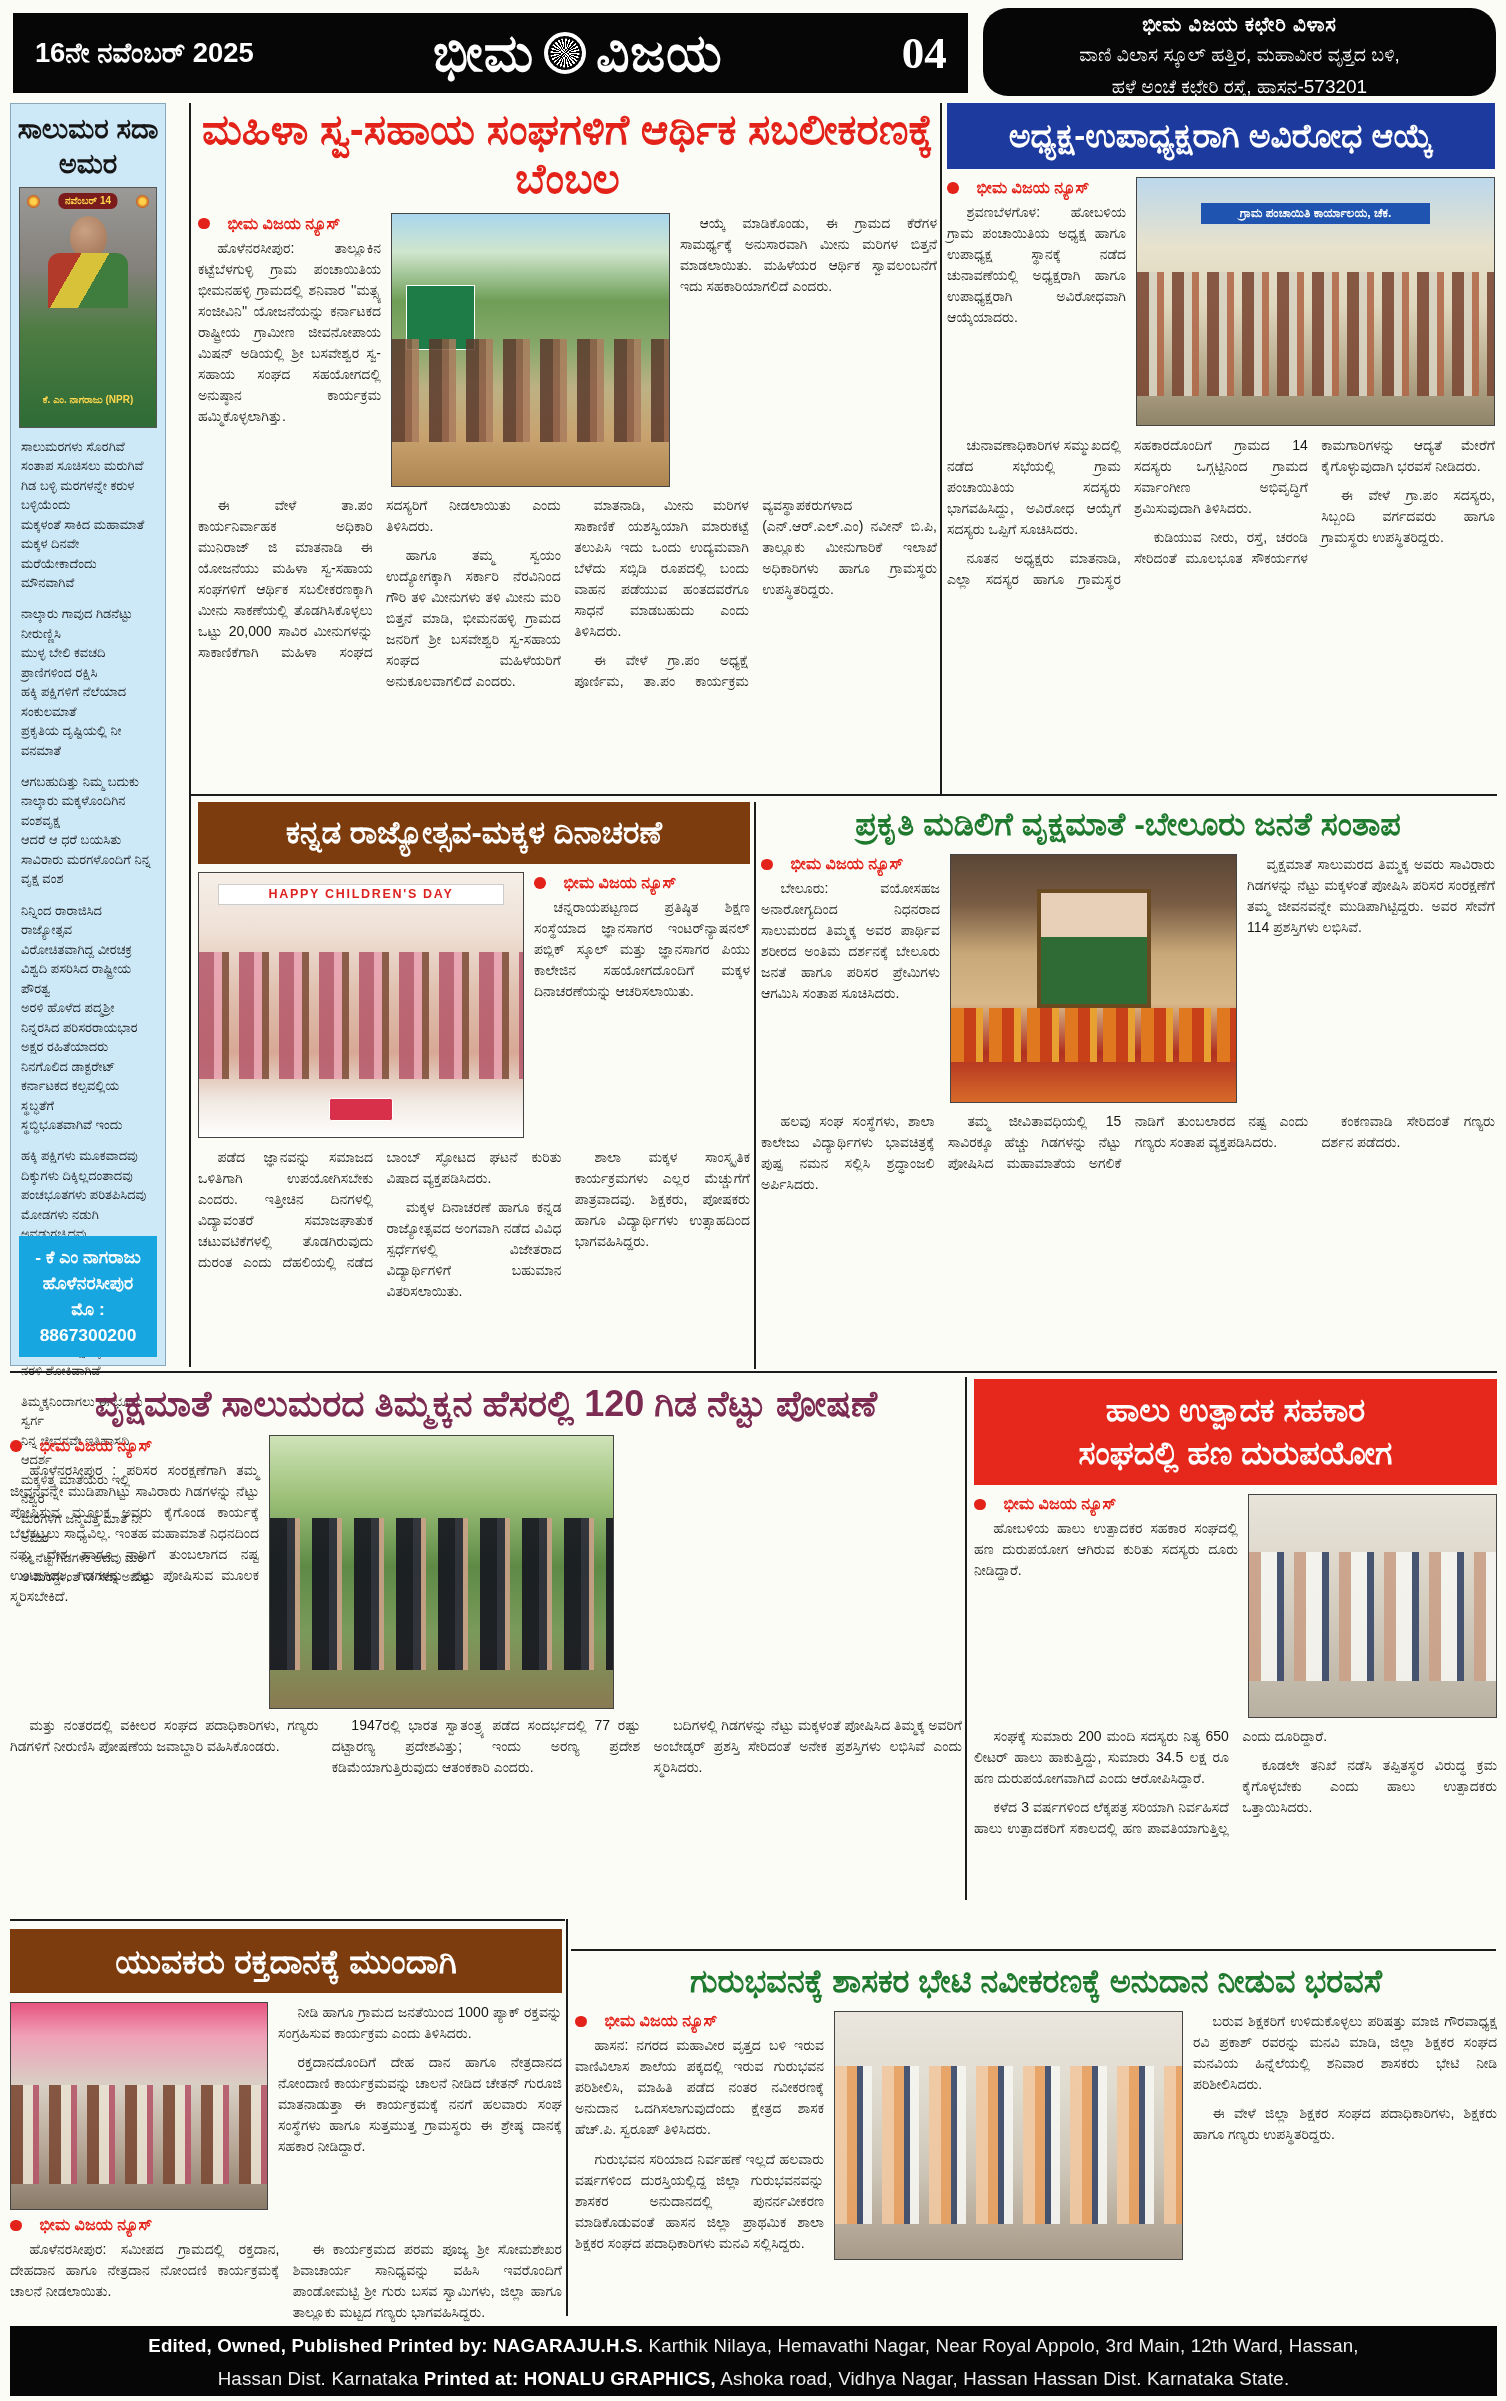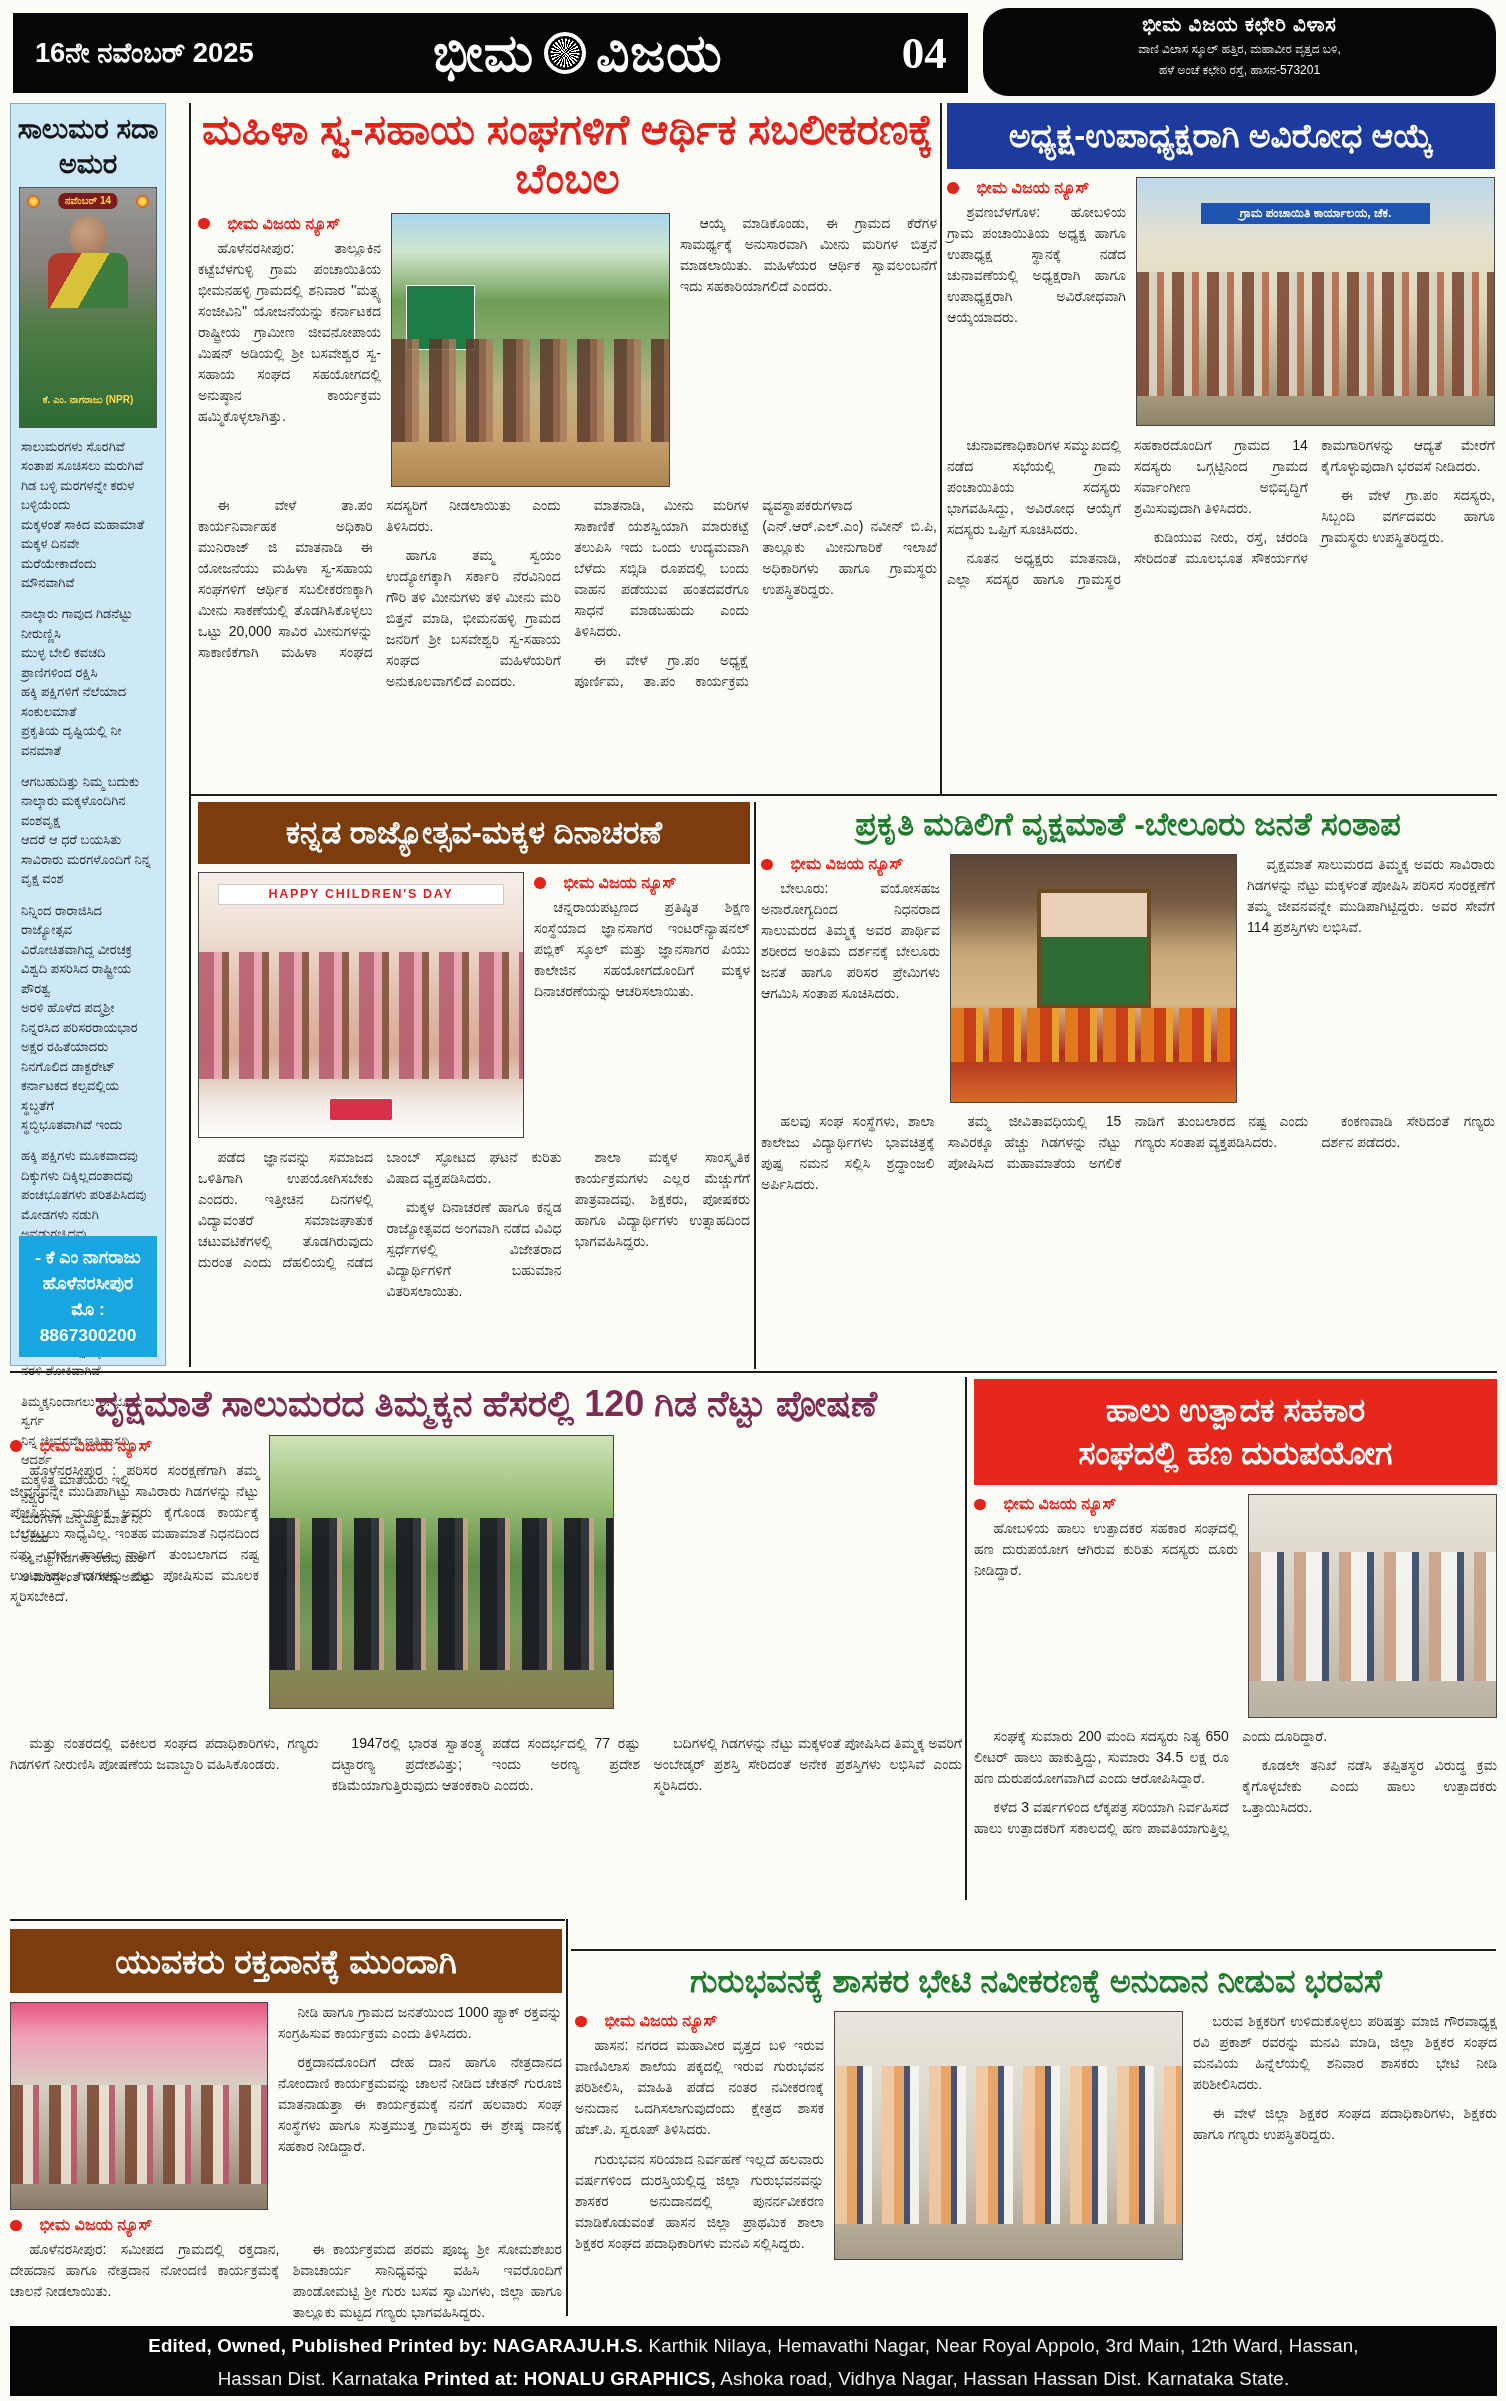--- a/index.html
+++ b/index.html
@@ -13,21 +13,21 @@
   .m-date{font-size:27.4px;font-weight:bold;white-space:nowrap;}
   .m-title{flex:1;display:flex;align-items:center;justify-content:center;gap:10px;
         font-size:52px;font-weight:bold;letter-spacing:0.8px;}
   .chakra{width:42px;height:42px;border-radius:50%;flex:none;
         background:repeating-conic-gradient(#fff 0 7deg,#060606 7deg 15deg);
         border:4.2px solid #fff;box-shadow:0 0 0 2.5px #060606 inset;}
   .m-page{font-size:45px;font-family:"Liberation Serif","DejaVu Serif",serif;font-weight:bold;}
   .office-box{position:absolute;left:983px;top:8.3px;width:513px;height:88px;background:#060606;
         border-radius:25px;color:#fff;text-align:center;padding-top:5px;}
   .office-box .o1{font-size:20px;font-weight:bold;letter-spacing:0.8px;}
-  .office-box .o2{font-size:12px;line-height:1.55;margin-top:3.3px;}
+  .office-box .o2{font-size:19px;line-height:1.55;margin-top:3.3px;}
 
   
   .vr,.hr{position:absolute;background:#1c1c1c;}
   .vr{width:1.7px;}.hr{height:1.7px;}
 
   
   .sidebar{position:absolute;left:10px;top:103px;width:156px;height:1263px;background:#cde9f8;
         border:0.8px solid #89a9bb;}
   .sb-title{font-size:27.4px;font-weight:bold;text-align:center;line-height:1.25;padding:8.3px 3.3px 5px;}
   .sb-photo{margin:1.7px 8.3px;height:241px;position:relative;border:0.8px solid #555;overflow:hidden;
@@ -295,21 +295,21 @@
           <span>ಭೀಮ ವಿಜಯ ನ್ಯೂಸ್</span>
         </div>
         <div class="bodytext">
             <p>ಹೊಳೆನರಸೀಪುರ : ಪರಿಸರ ಸಂರಕ್ಷಣೆಗಾಗಿ ತಮ್ಮ ಜೀವನವನ್ನೇ ಮುಡಿಪಾಗಿಟ್ಟು ಸಾವಿರಾರು ಗಿಡಗಳನ್ನು ನೆಟ್ಟು ಪೋಷಿಸುವ ಮೂಲಕ ಅವರು ಕೈಗೊಂಡ ಕಾರ್ಯಕ್ಕೆ ಬೆಲೆಕಟ್ಟಲು ಸಾಧ್ಯವಿಲ್ಲ. ಇಂತಹ ಮಹಾಮಾತೆ ನಿಧನದಿಂದ ನಮ್ಮ ದೇಶ ಹಾಗೂ ನಾಡಿಗೆ ತುಂಬಲಾಗದ ನಷ್ಟ ಉಂಟಾಗಿದ್ದು, ಗಿಡಗಳನ್ನು ನೆಟ್ಟು ಪೋಷಿಸುವ ಮೂಲಕ ಸ್ಮರಿಸಬೇಕಿದೆ.</p>
           </div>
       </div>
       <div class="photo" style="width:345px;height:274px;background:linear-gradient(180deg,#cfe2b8 0%,#9ec27a 22%,#5e8a46 48%,#7a9a5a 72%,#8a7a52 100%);">
         <div class="people" style="top:30%;height:56%;background:repeating-linear-gradient(90deg,#14141e 0 16.6px,#2a2a38 16.6px 25px,#caa188 25px 30px,rgba(0,0,0,0) 30px 42px);opacity:.9;"></div>
       </div>
     </div>
-    <div class="bodytext cols3" style="margin-top:24px;height:150px;">
+    <div class="bodytext cols3" style="margin-top:6px;height:150px;">
         <p>ಮತ್ತು ನಂತರದಲ್ಲಿ ವಕೀಲರ ಸಂಘದ ಪದಾಧಿಕಾರಿಗಳು, ಗಣ್ಯರು ಗಿಡಗಳಿಗೆ ನೀರುಣಿಸಿ ಪೋಷಣೆಯ ಜವಾಬ್ದಾರಿ ವಹಿಸಿಕೊಂಡರು.</p>
         <p>1947ರಲ್ಲಿ ಭಾರತ ಸ್ವಾತಂತ್ರ್ಯ ಪಡೆದ ಸಂದರ್ಭದಲ್ಲಿ 77 ರಷ್ಟು ದಟ್ಟಾರಣ್ಯ ಪ್ರದೇಶವಿತ್ತು; ಇಂದು ಅರಣ್ಯ ಪ್ರದೇಶ ಕಡಿಮೆಯಾಗುತ್ತಿರುವುದು ಆತಂಕಕಾರಿ ಎಂದರು.</p>
         <p>ಬದಿಗಳಲ್ಲಿ ಗಿಡಗಳನ್ನು ನೆಟ್ಟು ಮಕ್ಕಳಂತೆ ಪೋಷಿಸಿದ ತಿಮ್ಮಕ್ಕ ಅವರಿಗೆ ಅಂಬೇಡ್ಕರ್ ಪ್ರಶಸ್ತಿ ಸೇರಿದಂತೆ ಅನೇಕ ಪ್ರಶಸ್ತಿಗಳು ಲಭಿಸಿವೆ ಎಂದು ಸ್ಮರಿಸಿದರು.</p>
       </div>
   </div>
 
   <div class="article" style="left:974px;top:1379px;width:523px;">
     <div class="hl-banner hl-redbox">
       <div>ಹಾಲು ಉತ್ಪಾದಕ ಸಹಕಾರ</div>
       <div>ಸಂಘದಲ್ಲಿ ಹಣ ದುರುಪಯೋಗ</div>

